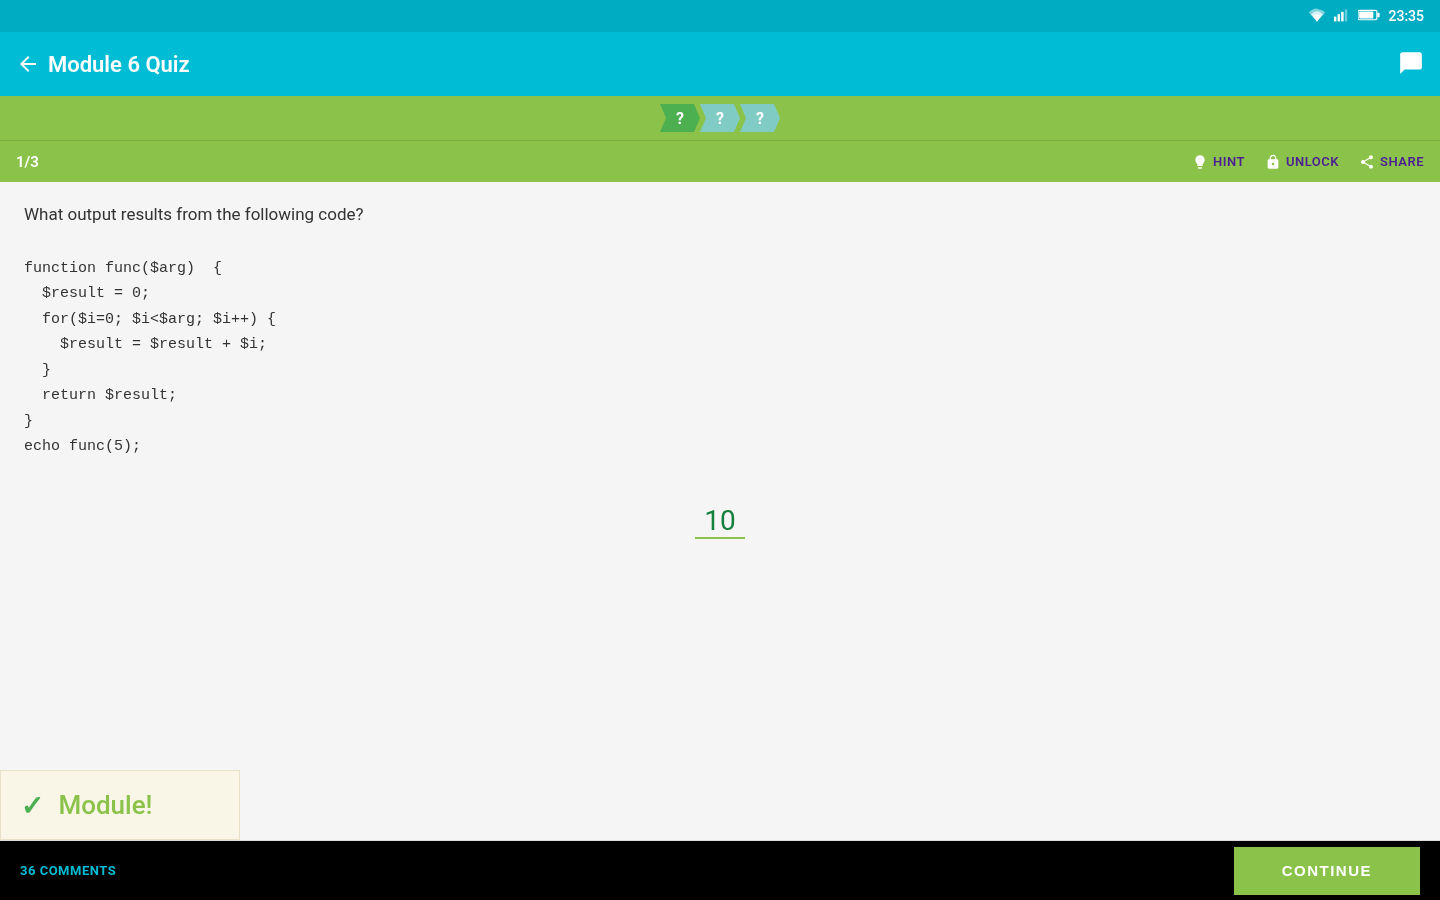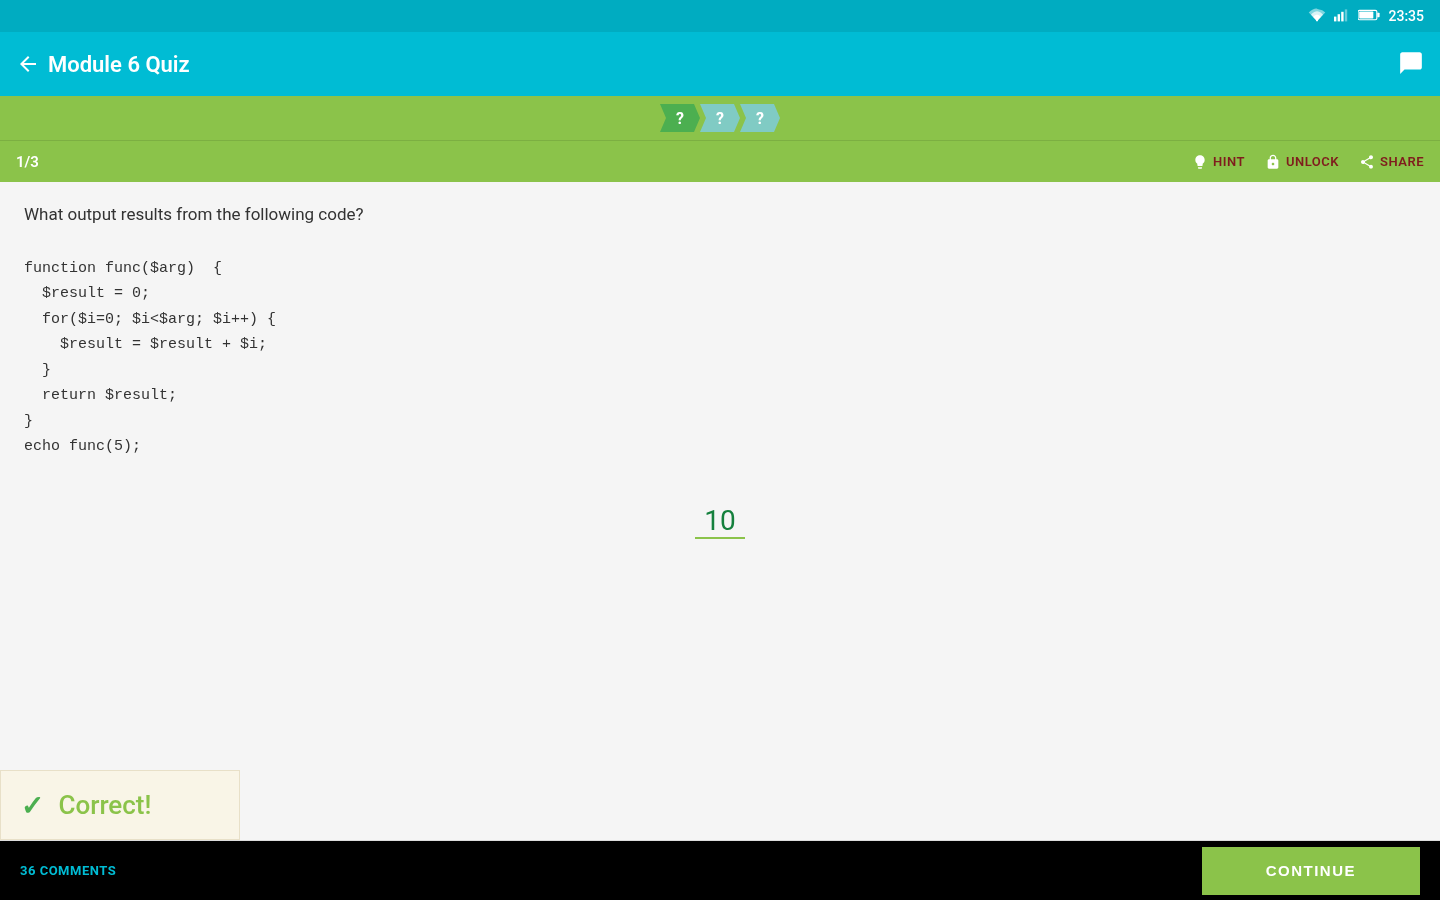--- a/index.html
+++ b/index.html
@@ -110,21 +110,21 @@
       font-size: 15px;
       font-weight: 600;
     }
     .toolbar-actions {
       margin-left: auto;
       display: flex;
       align-items: center;
       gap: 20px;
     }
     .toolbar-btn {
-      color: #7f1d1d;
+      color: #4c1d95;
       font-size: 13px;
       font-weight: 600;
       cursor: pointer;
       display: flex;
       align-items: center;
       gap: 5px;
       letter-spacing: 0.5px;
     }
     .toolbar-btn svg {
       width: 16px;
@@ -218,21 +218,21 @@
       font-weight: 700;
       cursor: pointer;
       letter-spacing: 0.5px;
       text-transform: uppercase;
     }
     #continue-button {
       margin-left: auto;
       background: #8bc34a;
       color: white;
       border: none;
-      padding: 0 64px;
+      padding: 0 48px;
       height: 48px;
       font-size: 15px;
       font-weight: 700;
       letter-spacing: 1.5px;
       cursor: pointer;
       text-transform: uppercase;
     }
 
     
     #content-wrapper {
@@ -334,21 +334,21 @@
   return $result;
 }
 echo func(5);</pre>
 
     <div id="answer-area">
       <span id="answer-value">10</span>
     </div>
 
     <div id="correct-banner">
       <span id="checkmark-icon">✓</span>
-      <span id="correct-text">Correct!</span>
+      <span id="correct-text">Module!</span>
     </div>
   </div>
 
   <div id="bottom-bar">
     <span id="comments-link">36 COMMENTS</span>
     <button id="continue-button">CONTINUE</button>
   </div>
 </div>
 
 </body></html>

